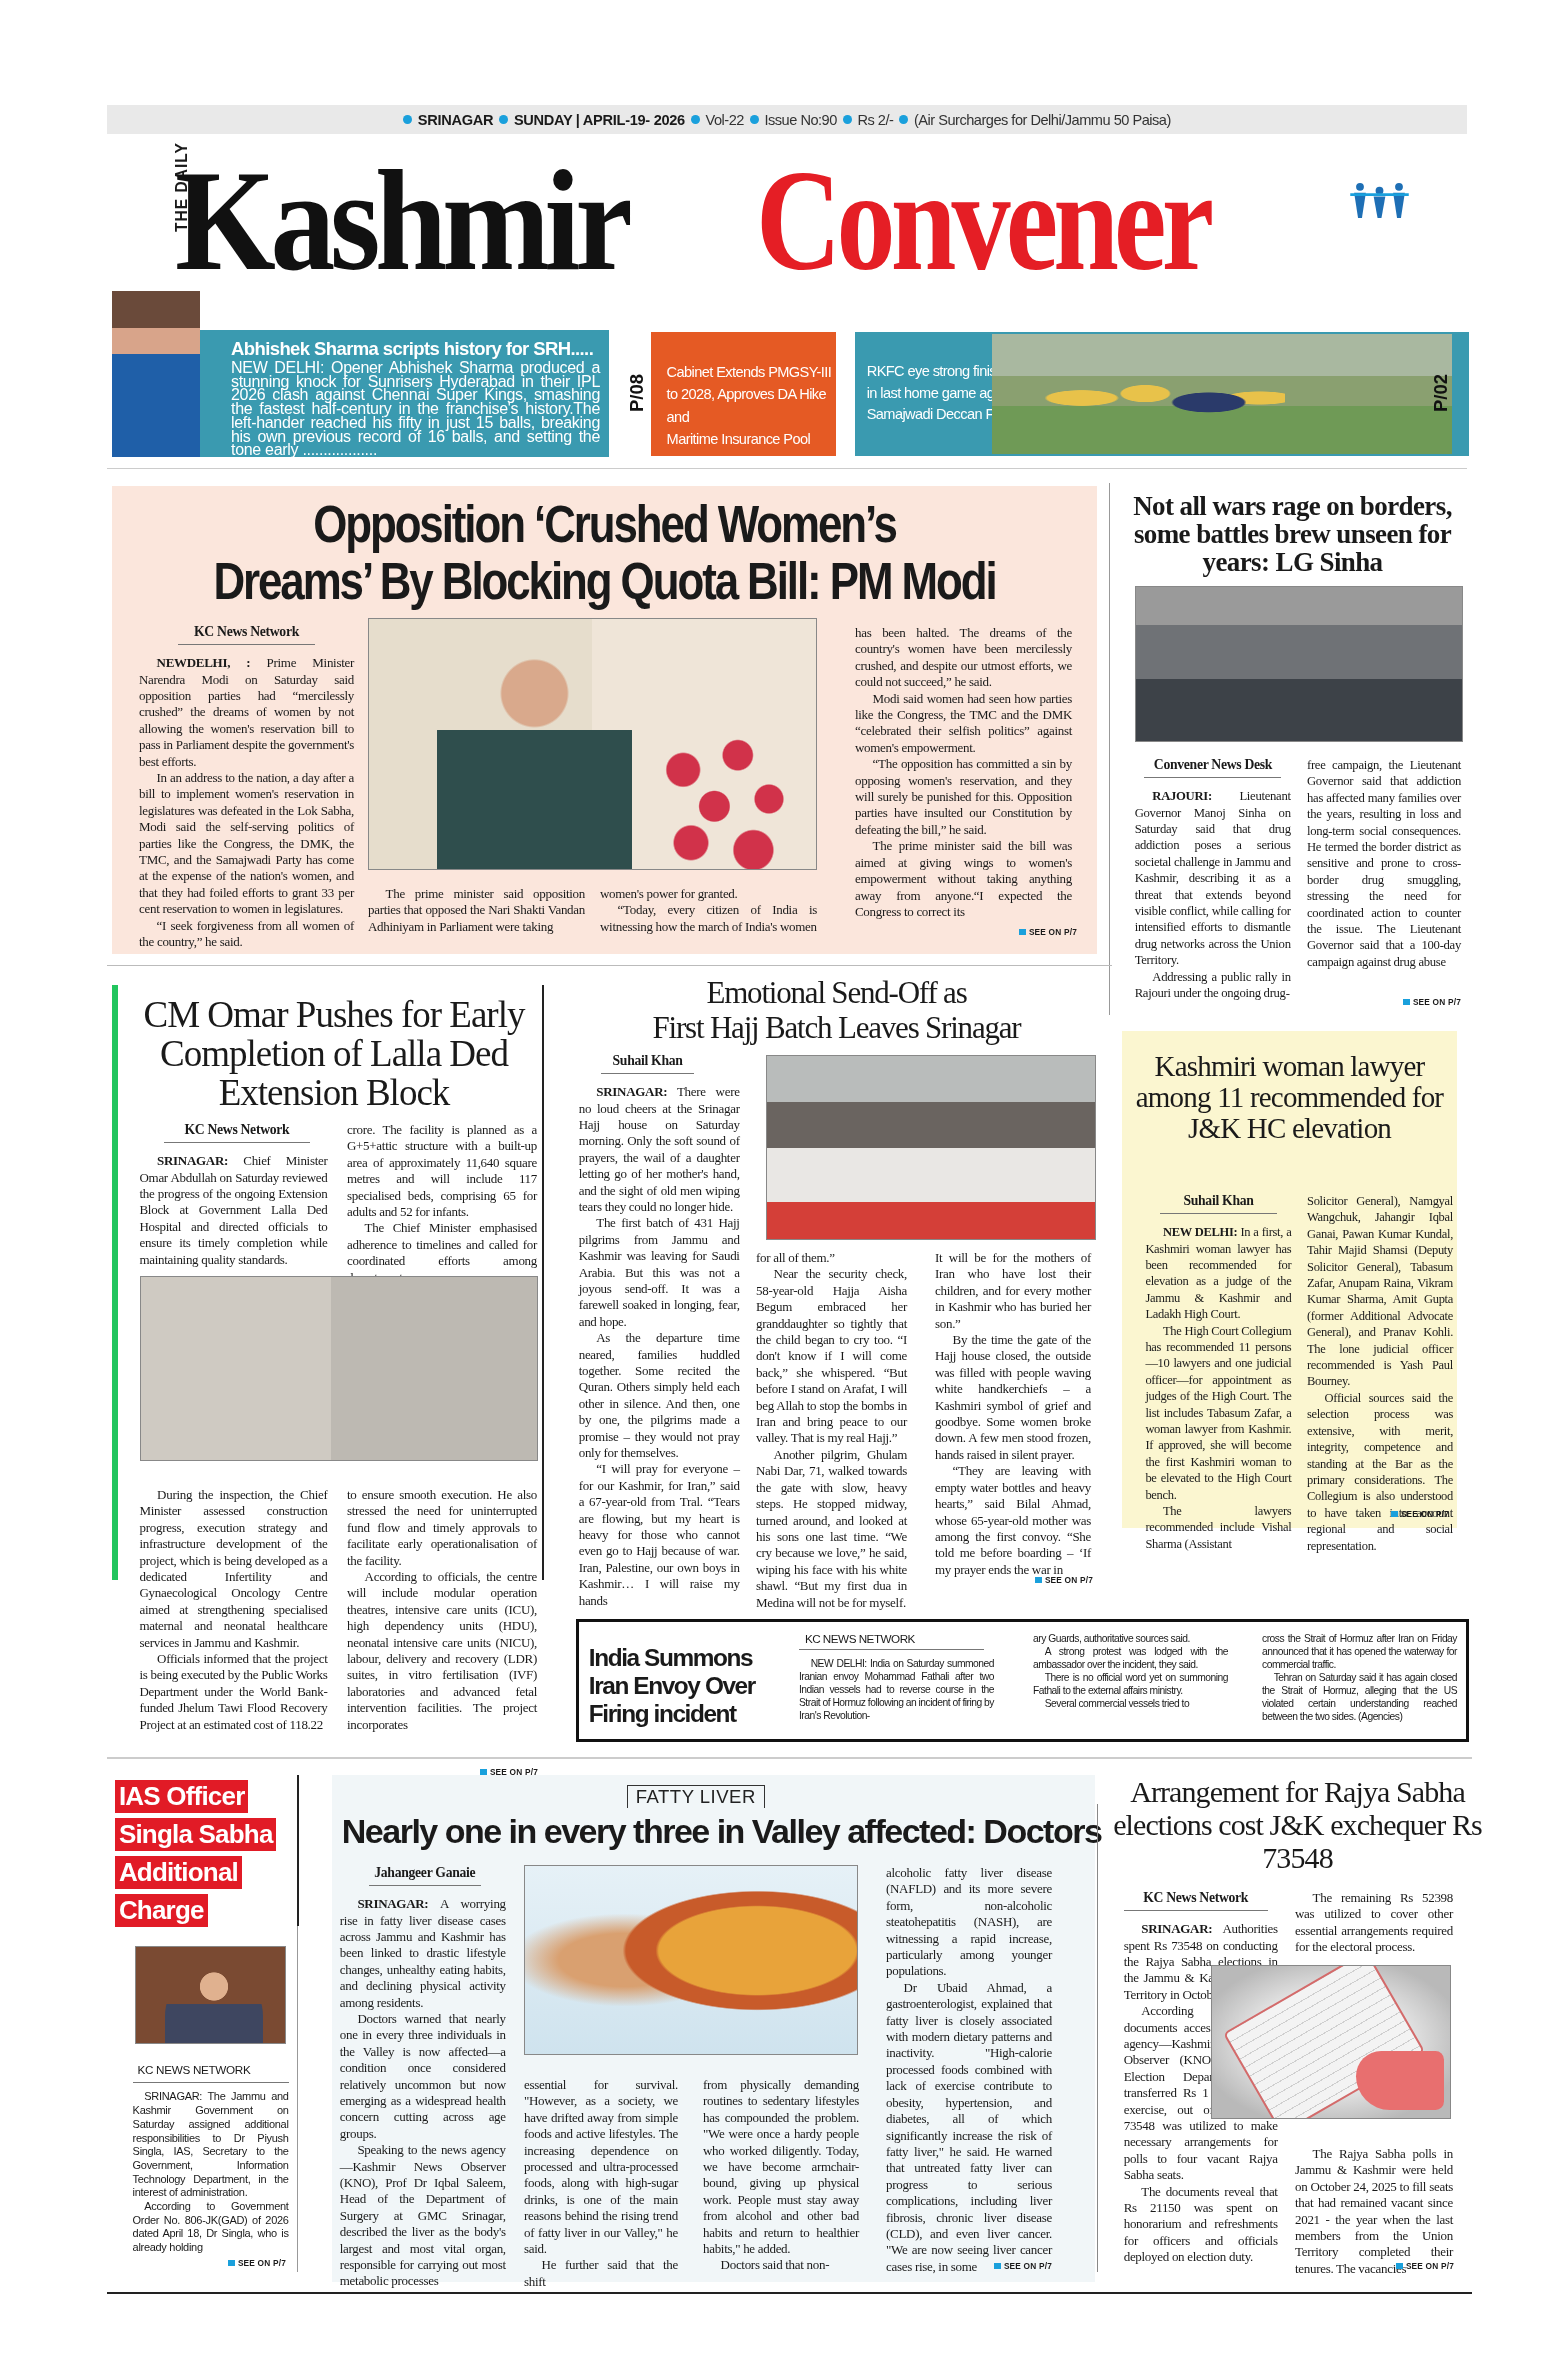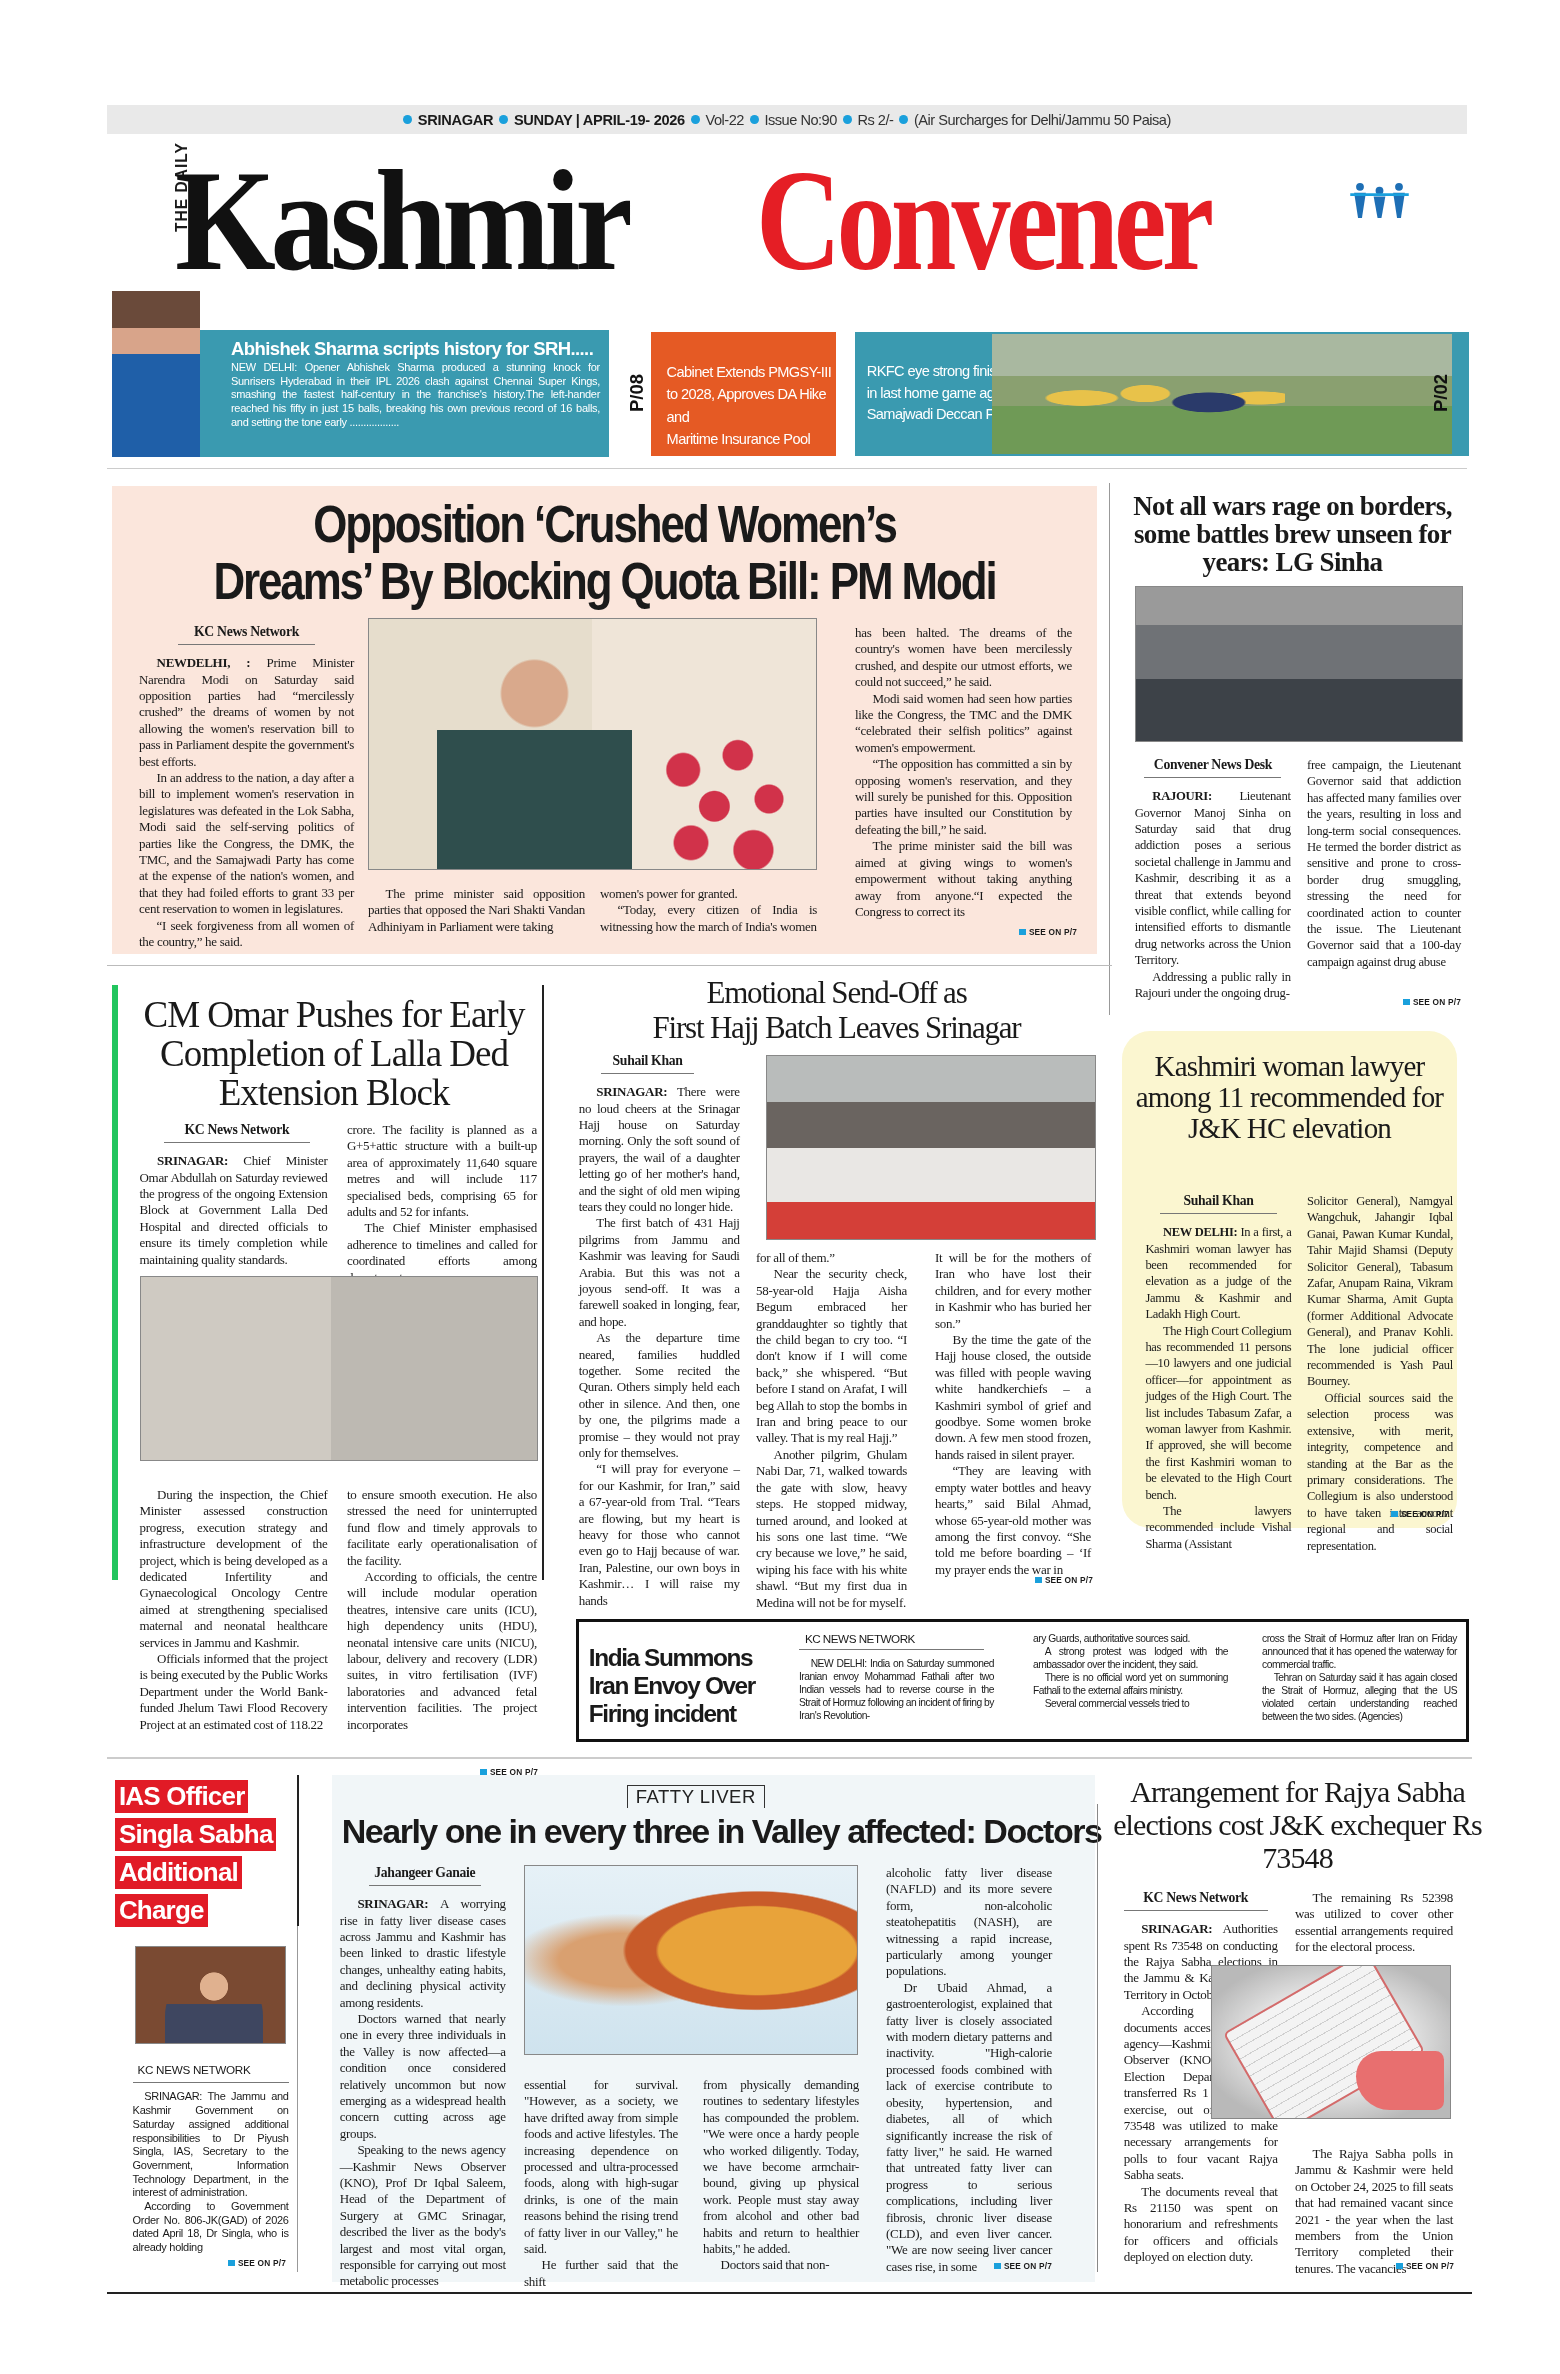--- a/index.html
+++ b/index.html
@@ -23,21 +23,21 @@
     font-size: 144px; letter-spacing: -5.9px; color: #111; transform: scaleX(0.9); transform-origin: left; line-height: 166px; }
   #title-convener { position: absolute; left: 649px; top: -7.8px; font-family: "Liberation Serif", serif; font-weight: bold;
     font-size: 144px; letter-spacing: -5.9px; color: #e51e25; transform: scaleX(0.82); transform-origin: left; line-height: 166px; }
   #logo-people { position: absolute; left: 1243px; top: 35px; width: 59px; height: 39px; }
 
   
   #teaser-1 { left: 112px; top: 330px; width: 497px; height: 127px; background: #3a9ab0; color: #fff; }
   #teaser-1 .photo { position: absolute; left: 0; top: -39px; width: 88px; height: 166px;
     background: linear-gradient(180deg, #6a4a3a 0 22%, #d8a48a 22% 38%, #1f5fa8 38% 100%); }
   #teaser-1 .head { position: absolute; left: 119px; top: 7.8px; font-family: "Liberation Sans", sans-serif; font-weight: bold; font-size: 18.5px; letter-spacing: -0.6px; }
-  #teaser-1 .body { position: absolute; left: 119px; top: 31px; width: 369px; font-family: "Liberation Sans", sans-serif; font-size: 11px; line-height: 13.7px; text-align: justify; letter-spacing: -0.3px; }
+  #teaser-1 .body { position: absolute; left: 119px; top: 31px; width: 369px; font-family: "Liberation Sans", sans-serif; font-size: 16px; line-height: 13.7px; text-align: justify; letter-spacing: -0.3px; }
   .pageref { position: absolute; transform: rotate(-90deg); font-family: "Liberation Sans", sans-serif; font-weight: bold; font-size: 18.5px; color: #111; }
   #pref-1 { left: 618px; top: 382px; }
   #teaser-2 { left: 651px; top: 332px; width: 185px; height: 124px; background: #e55a24; color: #fff; }
   #teaser-2 .txt { position: absolute; left: 15.6px; top: 29px; font-family: "Liberation Sans", sans-serif; font-size: 14.6px; line-height: 22.4px; letter-spacing: -0.6px; }
   #pref-2 { left: 844px; top: 382px; }
   #teaser-3 { left: 855px; top: 332px; width: 614px; height: 124px; background: #3a9ab0; color: #fff; }
   #teaser-3 .txt { position: absolute; left: 11.7px; top: 29px; font-family: "Liberation Sans", sans-serif; font-size: 14.6px; line-height: 21.5px; letter-spacing: -0.6px; }
   #teaser-3 .photo { position: absolute; left: 137px; top: 2px; width: 460px; height: 120px;
     background: linear-gradient(180deg, #a9b8a0 0 35%, #8aa070 35% 60%, #6f9a56 60% 100%); }
   #teaser-3 .photo::before { content: ""; position: absolute; left: 39px; top: 19.5px; width: 254px; height: 88px;
@@ -75,21 +75,21 @@
   
   #omar { left: 112px; top: 985px; width: 432px; height: 595px; border-left: 6px solid #22c55e; border-right: 2px solid #222; }
   #omar-photo { left: 21.5px; top: 291px; width: 398px; height: 185px; background: linear-gradient(90deg, #cfcac2 0 48%, #bdb9b2 48% 100%); }
 
   
   #hajj { left: 566px; top: 975px; width: 541px; height: 614px; }
   #hajj-photo { left: 200px; top: 80px; width: 330px; height: 185px;
     background: linear-gradient(180deg, #b9bcbb 0 25%, #6a6460 25% 50%, #e9e7e4 50% 80%, #d43f38 80% 100%); }
 
   
-  #lawyer { left: 1122px; top: 1031px; width: 335px; height: 497px; background: #fbf6d0; border-radius: 28px; }
+  #lawyer { left: 1122px; top: 1031px; width: 335px; height: 497px; background: #fbf6d0; }
 
   
   #iran { left: 576px; top: 1619px; width: 893px; height: 123px; border: 3.9px solid #111; border-top-width: 3.9px; }
   #iran-head { position: absolute; left: 9.8px; top: 21.5px; font-family: "Liberation Sans", sans-serif; font-weight: bold; font-size: 24.4px; line-height: 28px; letter-spacing: -1.4px; }
   .col-cond { position: absolute; font-family: "Liberation Sans", sans-serif; font-size: 10.3px; line-height: 13px; text-align: justify; letter-spacing: -0.5px; }
   .col-cond p { text-indent: 11.7px; }
 
   
   #ias { left: 115px; top: 1780px; width: 171px; }
   .redblock { display: inline-block; background: #e11b26; color: #fff; font-family: "Liberation Sans", sans-serif; font-weight: bold; font-size: 26px; line-height: 33px; padding: 0 3.9px; margin-bottom: 4.9px; letter-spacing: -0.8px; }

